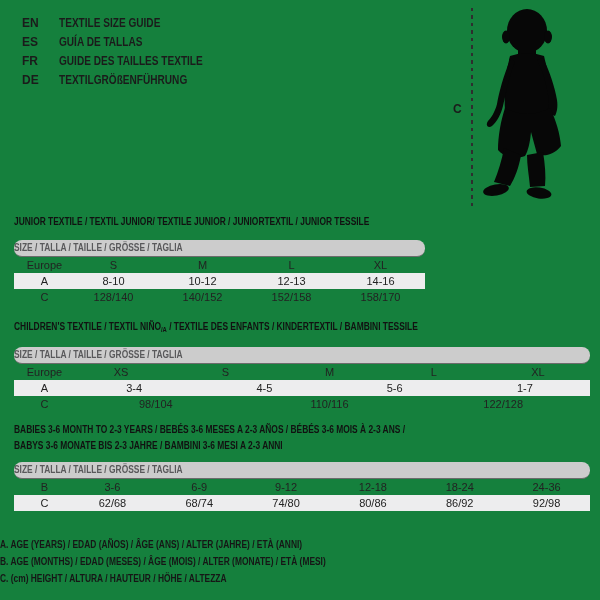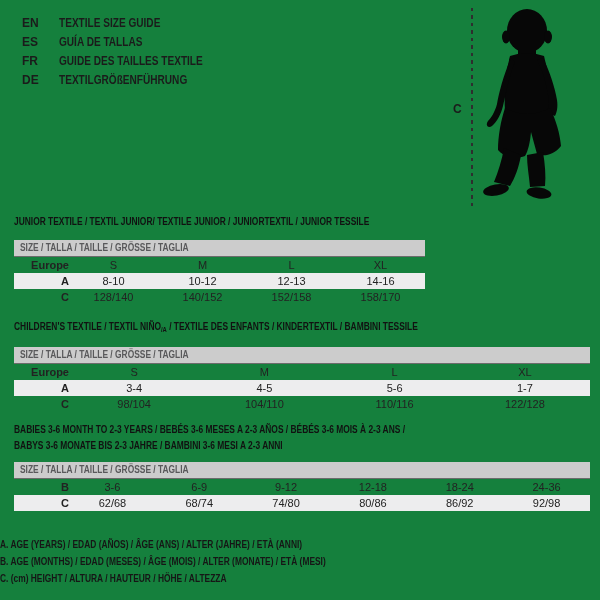--- a/index.html
+++ b/index.html
@@ -22,26 +22,26 @@
   .c-label { position:absolute; left:453px; top:102px; font-weight:bold; font-size:12px; }
   .baby { position:absolute; left:477px; top:6px; }
 
   
   .sec-title { position:absolute; left:14px; font-weight:bold; font-size:10px; line-height:16px; color:#111; }
   .subsc { font-size:7px; vertical-align:-2px; }
 
   
   .table { position:absolute; left:14px; }
   .t-bar {
-    height:16px; line-height:16px; padding-left:6px; background:#cccccc;
-    border-bottom:1px solid #6b6b6b; font-weight:bold; font-size:10px; color:#59595b;
+    height:16px; line-height:16px; background:#cccccc;
+    border-bottom:1px solid #6b6b6b; font-weight:bold; font-size:10px; color:#59595b;border-radius:8px;
   }
   .t-row { display:flex; height:16px; line-height:16px; font-size:11px; color:#222; }
   .t-row.alt { background:#ededee; }
-  .c0 { flex:0 0 55px; padding-left:6px; box-sizing:border-box; text-align:right;font-weight:bold; }
+  .c0 { flex:0 0 55px; padding-left:6px; box-sizing:border-box; text-align:center; }
   .c  { flex:1 1 0; text-align:center; }
   .w1 { width:411px; }
   .w2 { width:576px; }
 
   
   .notes { position:absolute; left:0; top:536px; font-weight:bold; font-size:10px; color:#161616; }
   .note-line { height:17px; line-height:17px; }
 </style>
 </head>
 <body>
@@ -118,36 +118,36 @@
 
   <div class="sec-title" style="top:319px">
     <span class="cond"><span>CHILDREN'S TEXTILE / TEXTIL NIÑO</span><span class="subsc">/A</span><span> / TEXTILE DES ENFANTS / KINDERTEXTIL / BAMBINI TESSILE</span></span>
   </div>
   <div class="table w2" style="top:347px">
     <div class="t-bar">
       <span class="cond">SIZE / TALLA / TAILLE / GRÖSSE / TAGLIA</span>
     </div>
     <div class="t-row">
       <div class="c0">Europe</div>
+      <div class="c">XS</div>
       <div class="c">S</div>
       <div class="c">M</div>
       <div class="c">L</div>
       <div class="c">XL</div>
     </div>
     <div class="t-row alt">
       <div class="c0">A</div>
       <div class="c">3-4</div>
       <div class="c">4-5</div>
       <div class="c">5-6</div>
       <div class="c">1-7</div>
     </div>
     <div class="t-row">
       <div class="c0">C</div>
       <div class="c">98/104</div>
-      <div class="c">104/110</div>
       <div class="c">110/116</div>
       <div class="c">122/128</div>
     </div>
   </div>
 
   <div class="sec-title" style="top:422px">
     <div><span class="cond">BABIES 3-6 MONTH TO 2-3 YEARS / BEBÉS 3-6 MESES A 2-3 AÑOS / BÉBÉS 3-6 MOIS À 2-3 ANS /</span></div>
     <div><span class="cond">BABYS 3-6 MONATE BIS 2-3 JAHRE / BAMBINI 3-6 MESI A 2-3 ANNI</span></div>
   </div>
   <div class="table w2" style="top:462px">

